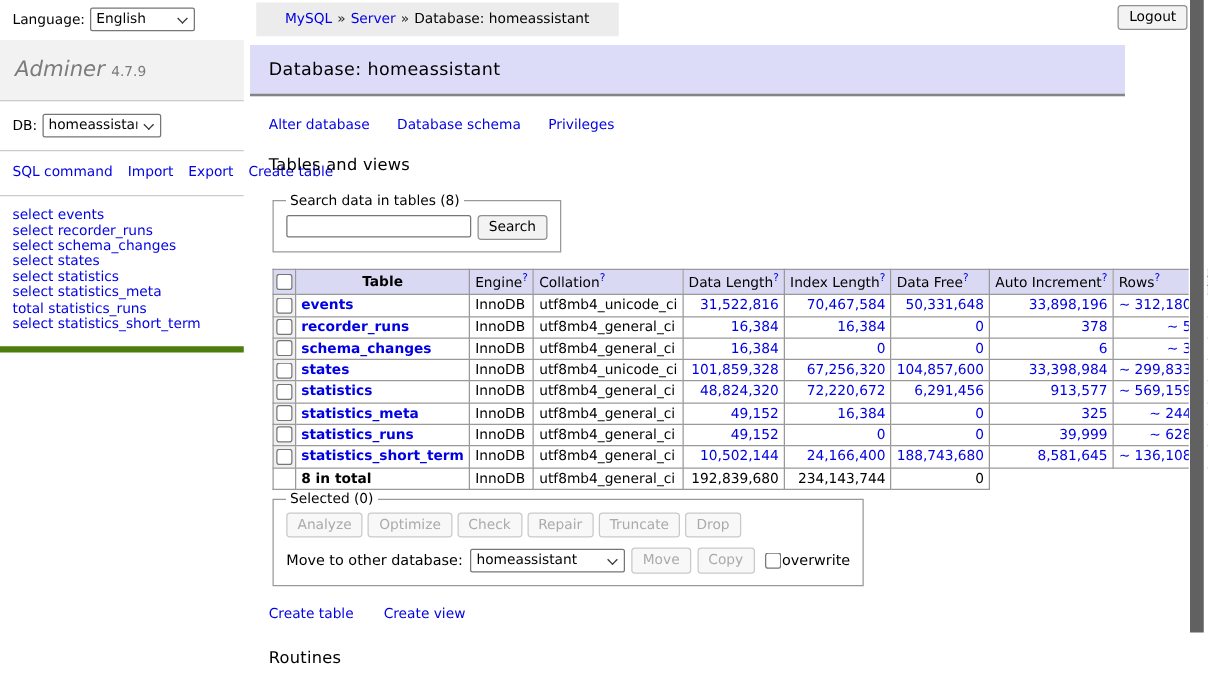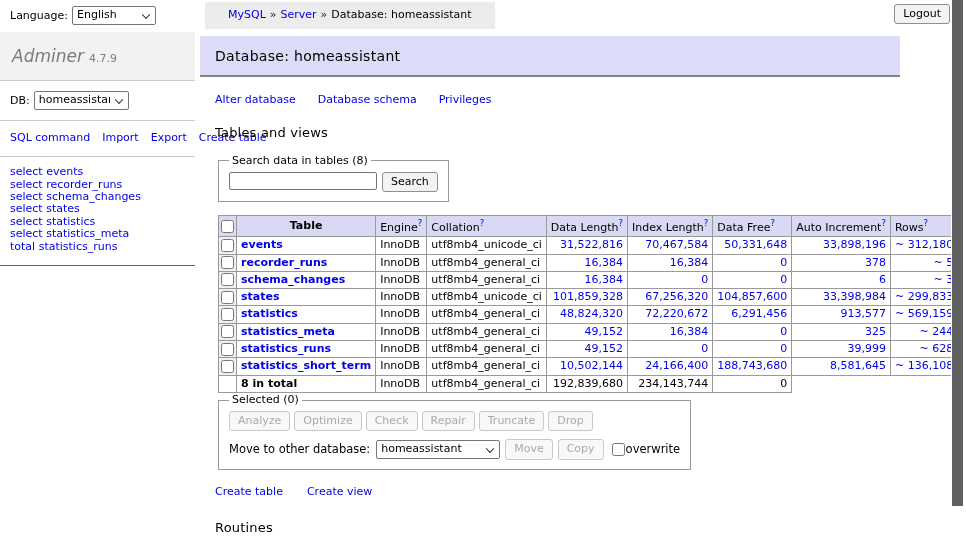--- a/index.html
+++ b/index.html
@@ -30,21 +30,21 @@
     margin:0;background:var(--h1-bg);border-bottom:1px solid #ccc;
     padding:9px 12px 10px;font-weight:normal;
   }
   .logo-name{font-style:italic;font-size:17px;color:#7b7b7b;}
   .logo-version{font-size:11px;color:#7b7b7b;margin-left:5px;}
   .db-row{padding:10px 0 10px 10px;border-bottom:1px solid #ccc;font-size:11px;white-space:nowrap;}
   .db-row label{margin-right:4px;}
   .sidebar-links{padding:9px 10px 11px;border-bottom:1px solid #ccc;font-size:11px;line-height:15px;}
   .sidebar-links a{margin-right:12px;white-space:nowrap;}
   ul.sidebar-tables{
-    list-style:none;margin:0;padding:9px 0 12px 10px;border-bottom:1px solid #4d7c0f;
+    list-style:none;margin:0;padding:9px 0 12px 10px;border-bottom:5px solid #4d7c0f;
     font-size:11px;line-height:12.4px;
   }
 
   
   .select-wrap{position:relative;display:inline-block;vertical-align:middle;text-decoration:underline;}
   .select-wrap::after{
     content:"";position:absolute;right:7px;top:50%;width:5px;height:5px;
     border-right:1.4px solid #333;border-bottom:1.4px solid #333;
     transform:translateY(-70%) rotate(45deg);pointer-events:none;
   }
@@ -149,20 +149,21 @@
   </div>
 
   <ul class="sidebar-tables">
       <li><a href="#">select events</a></li>
       <li><a href="#">select recorder_runs</a></li>
       <li><a href="#">select schema_changes</a></li>
       <li><a href="#">select states</a></li>
       <li><a href="#">select statistics</a></li>
       <li><a href="#">select statistics_meta</a></li>
       <li><a href="#">total statistics_runs</a></li>
+      <li><a href="#">select statistics_short_term</a></li>
     </ul>
 </div>
 
 <div id="content">
 
   <div class="breadcrumb">
     <a href="#">MySQL</a><span class="sep">»</span><a href="#">Server</a><span class="sep">»</span><span>Database: homeassistant</span>
   </div>
 
   <h2 class="title-bar">Database: homeassistant</h2>

